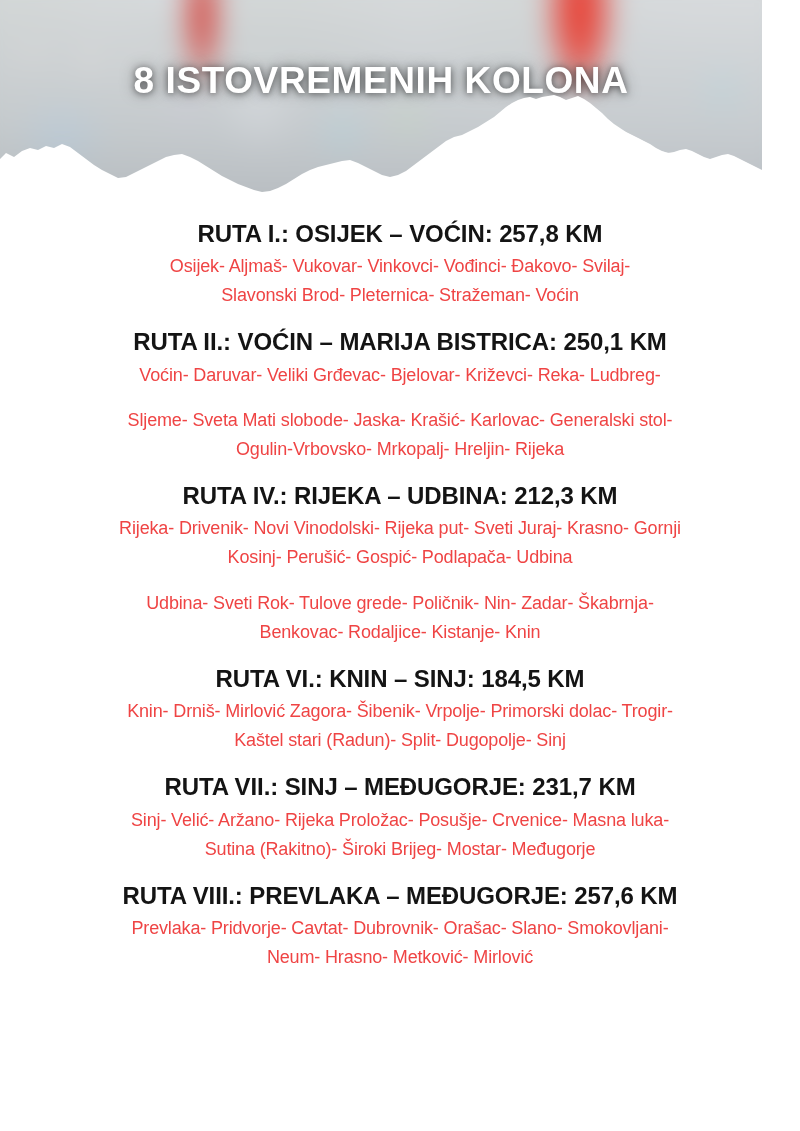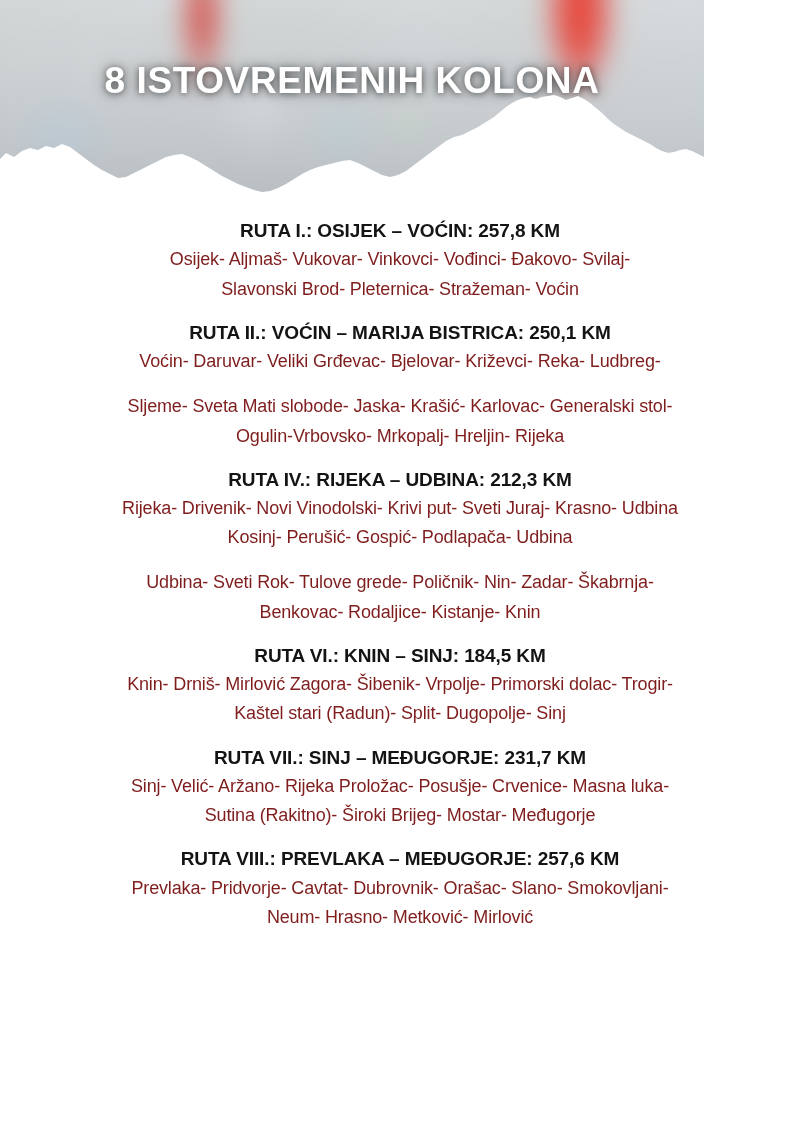--- a/index.html
+++ b/index.html
@@ -12,21 +12,21 @@
     height: 1131px;
     overflow: hidden;
     font-family: "Liberation Sans", sans-serif;
     color: #1a1a1a;
     position: relative;
   }
 
   
   .hero {
     position: relative;
-    width: 704px;
+    width: 762px;
     height: 200px;
     overflow: hidden;
     background: #6d7a74;
   }
   
   .hero-photo {
     position: absolute;
     inset: -30px;
     filter: blur(14px) saturate(1.05);
     background-color: #5d6b5f;
@@ -91,31 +91,31 @@
   .routes {
     padding: 18px 14px 0 14px;
   }
   .route-block {
     text-align: center;
     margin-bottom: 16px;
   }
   .route-heading {
     font-family: "Liberation Sans", sans-serif;
     font-weight: bold;
-    font-size: 19px;
+    font-size: 24px;
     color: #141414;
     letter-spacing: -0.1px;
     line-height: 1.34;
     margin: 0 0 2px 0;
   }
   .route-line {
     font-family: "Liberation Sans", sans-serif;
     font-weight: normal;
     font-size: 18px;
-    color: #7f1d1d;
+    color: #ef4444;
     line-height: 1.62;
     margin: 0;
     letter-spacing: -0.15px;
   }
 </style>
 </head>
 <body>
 
 <div class="hero">
   <div class="hero-photo"></div>
@@ -164,21 +164,21 @@
     <div class="route-line">Voćin- Daruvar- Veliki Grđevac- Bjelovar- Križevci- Reka- Ludbreg-</div>
   </div>
 
   <div class="route-block">
     <div class="route-line">Sljeme- Sveta Mati slobode- Jaska- Krašić- Karlovac- Generalski stol-</div>
     <div class="route-line">Ogulin-Vrbovsko- Mrkopalj- Hreljin- Rijeka</div>
   </div>
 
   <div class="route-block">
     <div class="route-heading">RUTA IV.: RIJEKA – UDBINA: 212,3 KM</div>
-    <div class="route-line">Rijeka- Drivenik- Novi Vinodolski- Krivi put- Sveti Juraj- Krasno- Udbina</div>
+    <div class="route-line">Rijeka- Drivenik- Novi Vinodolski- Rijeka put- Sveti Juraj- Krasno- Gornji</div>
     <div class="route-line">Kosinj- Perušić- Gospić- Podlapača- Udbina</div>
   </div>
 
   <div class="route-block">
     <div class="route-line">Udbina- Sveti Rok- Tulove grede- Poličnik- Nin- Zadar- Škabrnja-</div>
     <div class="route-line">Benkovac- Rodaljice- Kistanje- Knin</div>
   </div>
 
   <div class="route-block">
     <div class="route-heading">RUTA VI.: KNIN – SINJ: 184,5 KM</div>

